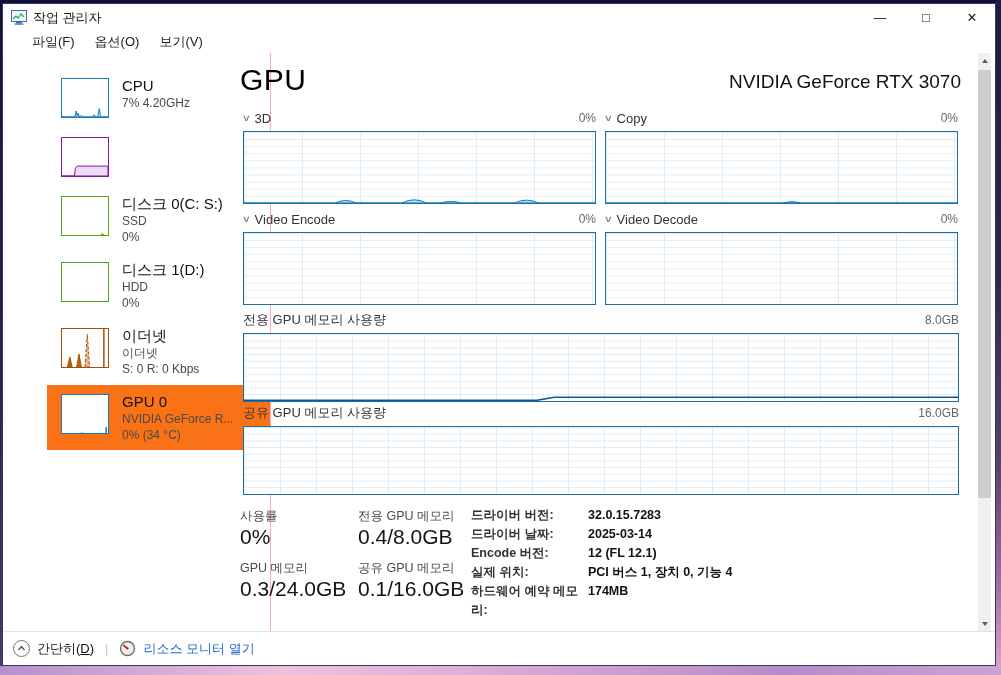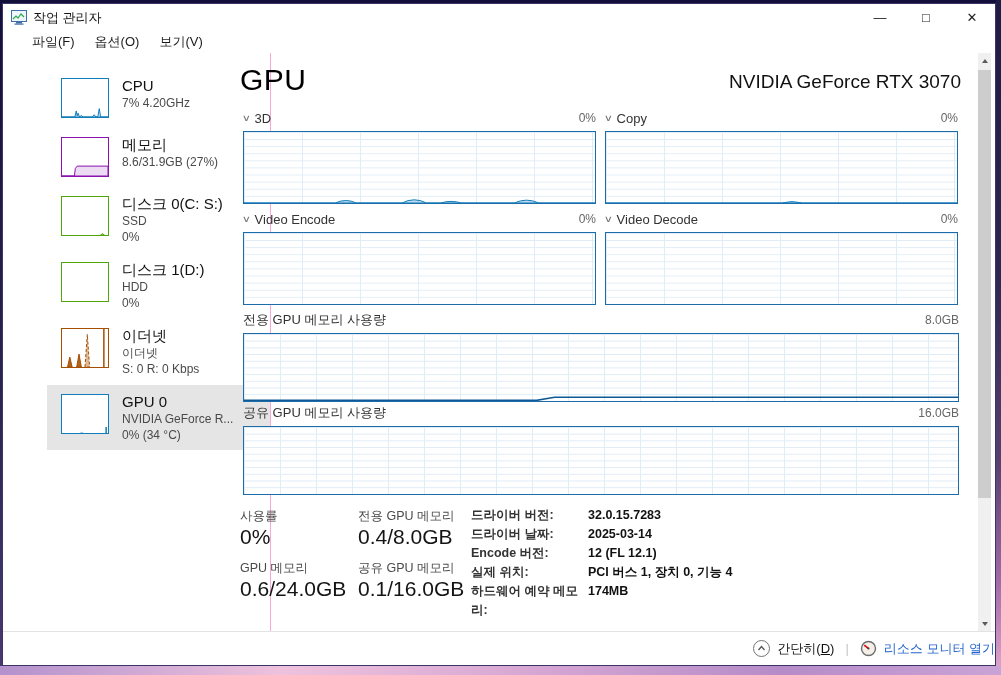--- a/index.html
+++ b/index.html
@@ -41,21 +41,21 @@
     padding:4px 11px 4px; margin-bottom:-1px; z-index:2; }
 
   
   .content { position:relative; flex:1; overflow:hidden; }
 
   
   .sidebar { position:absolute; left:0; top:0; bottom:0; width:224px; border-right:1px solid #f9a8d4;
     padding-top:16px; background:#fff;margin-left:44px; }
   .side-item { display:flex; gap:13px; align-items:flex-start; padding:7px 4px 7px 14px;
     margin-bottom:1px; min-height:58px; }
-  .side-item.selected { background:#e5e5e5; }
+  .side-item.selected { background:#f97316; }
   .mini-chart { width:48px; height:40px; background:#fff; border:1px solid; flex:0 0 auto;
     position:relative; margin-top:2px; }
   .mini-chart svg { position:absolute; inset:0; width:100%; height:100%; }
   .mc-cpu  { border-color:#117dbb; }
   .mc-mem  { border-color:#8b12ae; }
   .mc-disk { border-color:#4da60c; }
   .mc-eth  { border-color:#a74f01; }
   .side-text .s-title { font-size:15px; color:#111; line-height:19px; }
   .side-text .s-line  { font-size:12px; color:#4a4a4a; line-height:16px; }
 
@@ -107,21 +107,21 @@
   .sb-arrow { position:absolute; left:0; width:13px; height:15px; display:flex;
     align-items:center; justify-content:center; }
   .sb-up { top:0; } .sb-down { bottom:0; }
   .sb-arrow span { width:0; height:0; border-left:3.5px solid transparent; border-right:3.5px solid transparent; }
   .sb-up span { border-bottom:4px solid #5a5a5a; }
   .sb-down span { border-top:4px solid #5a5a5a; }
   .sb-thumb { position:absolute; left:0; top:17px; width:13px; height:428px; background:#cdcdcd; }
 
   
   .footer { height:34px; border-top:1px solid #e3e3e3; display:flex; align-items:center;
-    padding-left:10px; gap:7px; font-size:13px; background:#fff;justify-content:flex-end; }
+    padding-left:10px; gap:7px; font-size:13px; background:#fff; }
   .circle-icon { width:17px; height:17px; border:1px solid #737373; border-radius:50%;
     display:flex; align-items:center; justify-content:center; }
   .circle-icon svg { width:11px; height:11px; }
   .simple-label { color:#111; }
   .underline { text-decoration:underline; }
   .footer-div { color:#c4c4c4; margin:0 4px; }
   .gauge-icon { width:17px; height:17px; }
   .res-link { color:#2666cc; }
 </style>
 </head>
@@ -171,24 +171,20 @@
           <div class="s-line">7% 4.20GHz</div>
         </div>
       </div>
 
       <div class="side-item">
         <div class="mini-chart mc-mem">
           <svg viewBox="0 0 100 100" preserveAspectRatio="none">
             <path d="M0,100 L27,100 L29,80 L33,74 L100,74 L100,100 Z" fill="#ecdcf3" stroke="#8b12ae" stroke-width="1" vector-effect="non-scaling-stroke"></path>
           </svg>
         </div>
-        <div class="side-text">
-          <div class="s-title">메모리</div>
-          <div class="s-line">8.6/31.9GB (27%)</div>
-        </div>
       </div>
 
       <div class="side-item">
         <div class="mini-chart mc-disk">
           <svg viewBox="0 0 100 100" preserveAspectRatio="none">
             <path d="M84,100 Q88,93 92,100 Z" fill="rgba(77,166,12,0.25)" stroke="#4da60c" stroke-width="1" vector-effect="non-scaling-stroke"></path>
           </svg>
         </div>
         <div class="side-text">
           <div class="s-title">디스크 0(C: S:)</div>
@@ -314,21 +310,21 @@
           <span class="chart-label">공유 GPU 메모리 사용량</span>
           <span class="chart-val">16.0GB</span>
         </div>
         <div class="chart wide"></div>
       </div>
 
       <div class="stat-col stat-col1">
         <div class="stat-label">사용률</div>
         <div class="stat-value">0%</div>
         <div class="stat-label">GPU 메모리</div>
-        <div class="stat-value">0.6/24.0GB</div>
+        <div class="stat-value">0.3/24.0GB</div>
       </div>
       <div class="stat-col stat-col2">
         <div class="stat-label">전용 GPU 메모리</div>
         <div class="stat-value">0.4/8.0GB</div>
         <div class="stat-label">공유 GPU 메모리</div>
         <div class="stat-value">0.1/16.0GB</div>
       </div>
 
       <div class="details">
         <div class="detail-row">

